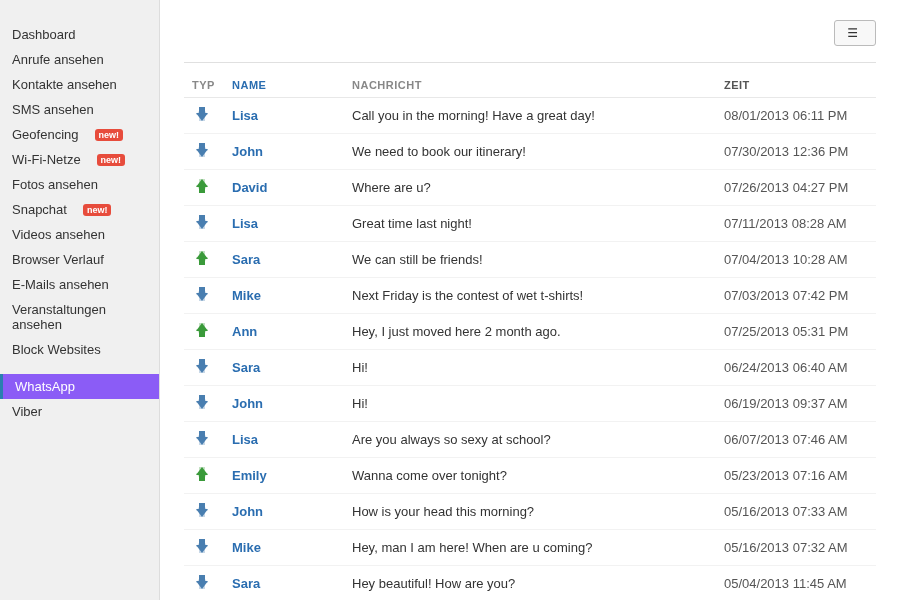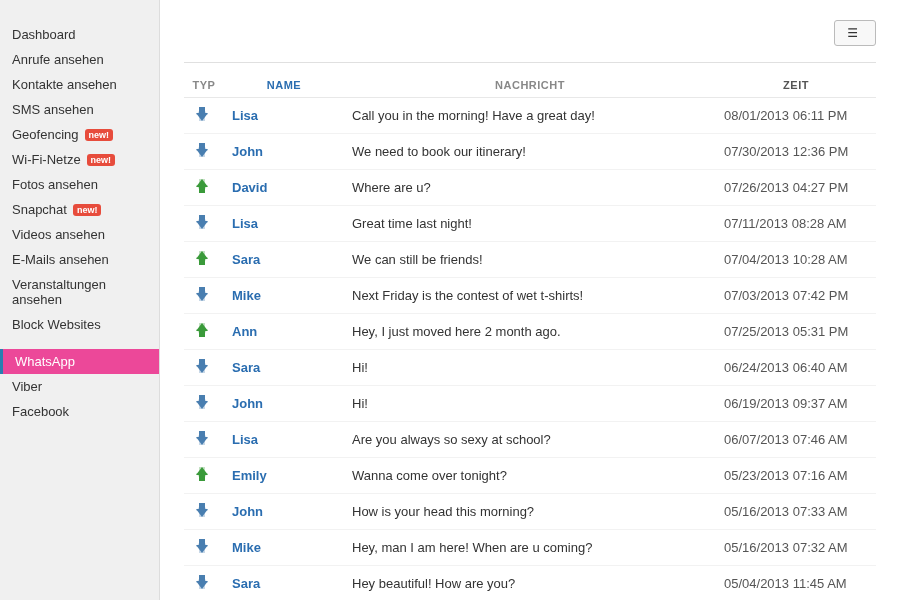--- a/index.html
+++ b/index.html
@@ -17,33 +17,33 @@
     .sidebar-item {
       display: flex;
       align-items: center;
       padding: 5px 12px;
       cursor: pointer;
       color: #333;
       font-size: 13px;
       text-decoration: none;
     }
     .sidebar-item.active {
-      background: #ec4899;
+      background: #8b5cf6;
       color: #fff;
       border-left: 3px solid #2a7fb0;
     }
     .sidebar-item.active .sidebar-label { color: #fff; }
     .sidebar-divider { height: 12px; }
     .badge-new {
       background: #e74c3c;
       color: #fff;
       font-size: 9px;
       border-radius: 3px;
       padding: 1px 4px;
-      margin-left: 6px;
+      margin-left: 16px;
       font-weight: bold;
     }
 
     
     #main {
       flex: 1;
       overflow-y: auto;
       background: #fff;
       padding: 20px 24px;
     }
@@ -73,21 +73,21 @@
     .divider-line {
       border: none;
       border-top: 1px solid #e0e0e0;
       margin-bottom: 10px;
     }
     table {
       width: 100%;
       border-collapse: collapse;
     }
     thead tr th {
-      text-align: center;
+      text-align: left;
       color: #888;
       font-size: 11px;
       font-weight: bold;
       padding: 6px 8px;
       border-bottom: 1px solid #e8e8e8;
       letter-spacing: 0.5px;
     }
     tbody tr {
       border-bottom: 1px solid #f2f2f2;
     }
@@ -131,37 +131,37 @@
       <span class="sidebar-label">Fotos ansehen</span>
     </div>
     <div class="sidebar-item">
       <span class="sidebar-label">Snapchat</span>
       <span class="badge-new">new!</span>
     </div>
     <div class="sidebar-item">
       <span class="sidebar-label">Videos ansehen</span>
     </div>
     <div class="sidebar-item">
+      <span class="sidebar-label">Browser Verlauf</span>
+    </div>
+    <div class="sidebar-item">
       <span class="sidebar-label">E-Mails ansehen</span>
     </div>
     <div class="sidebar-item">
       <span class="sidebar-label">Veranstaltungen ansehen</span>
     </div>
     <div class="sidebar-item">
       <span class="sidebar-label">Block Websites</span>
     </div>
     <div class="sidebar-divider"></div>
     <div class="sidebar-item active">
       <span class="sidebar-label">WhatsApp</span>
     </div>
     <div class="sidebar-item">
       <span class="sidebar-label">Viber</span>
-    </div>
-    <div class="sidebar-item">
-      <span class="sidebar-label">Facebook</span>
     </div>
   </div>
 
 <div id="main">
   <div class="page-header">
     <span class="page-title"></span>
     <button class="btn-all-records">
       <span style="font-size:12px;">☰</span>
       <span></span>
     </button>

